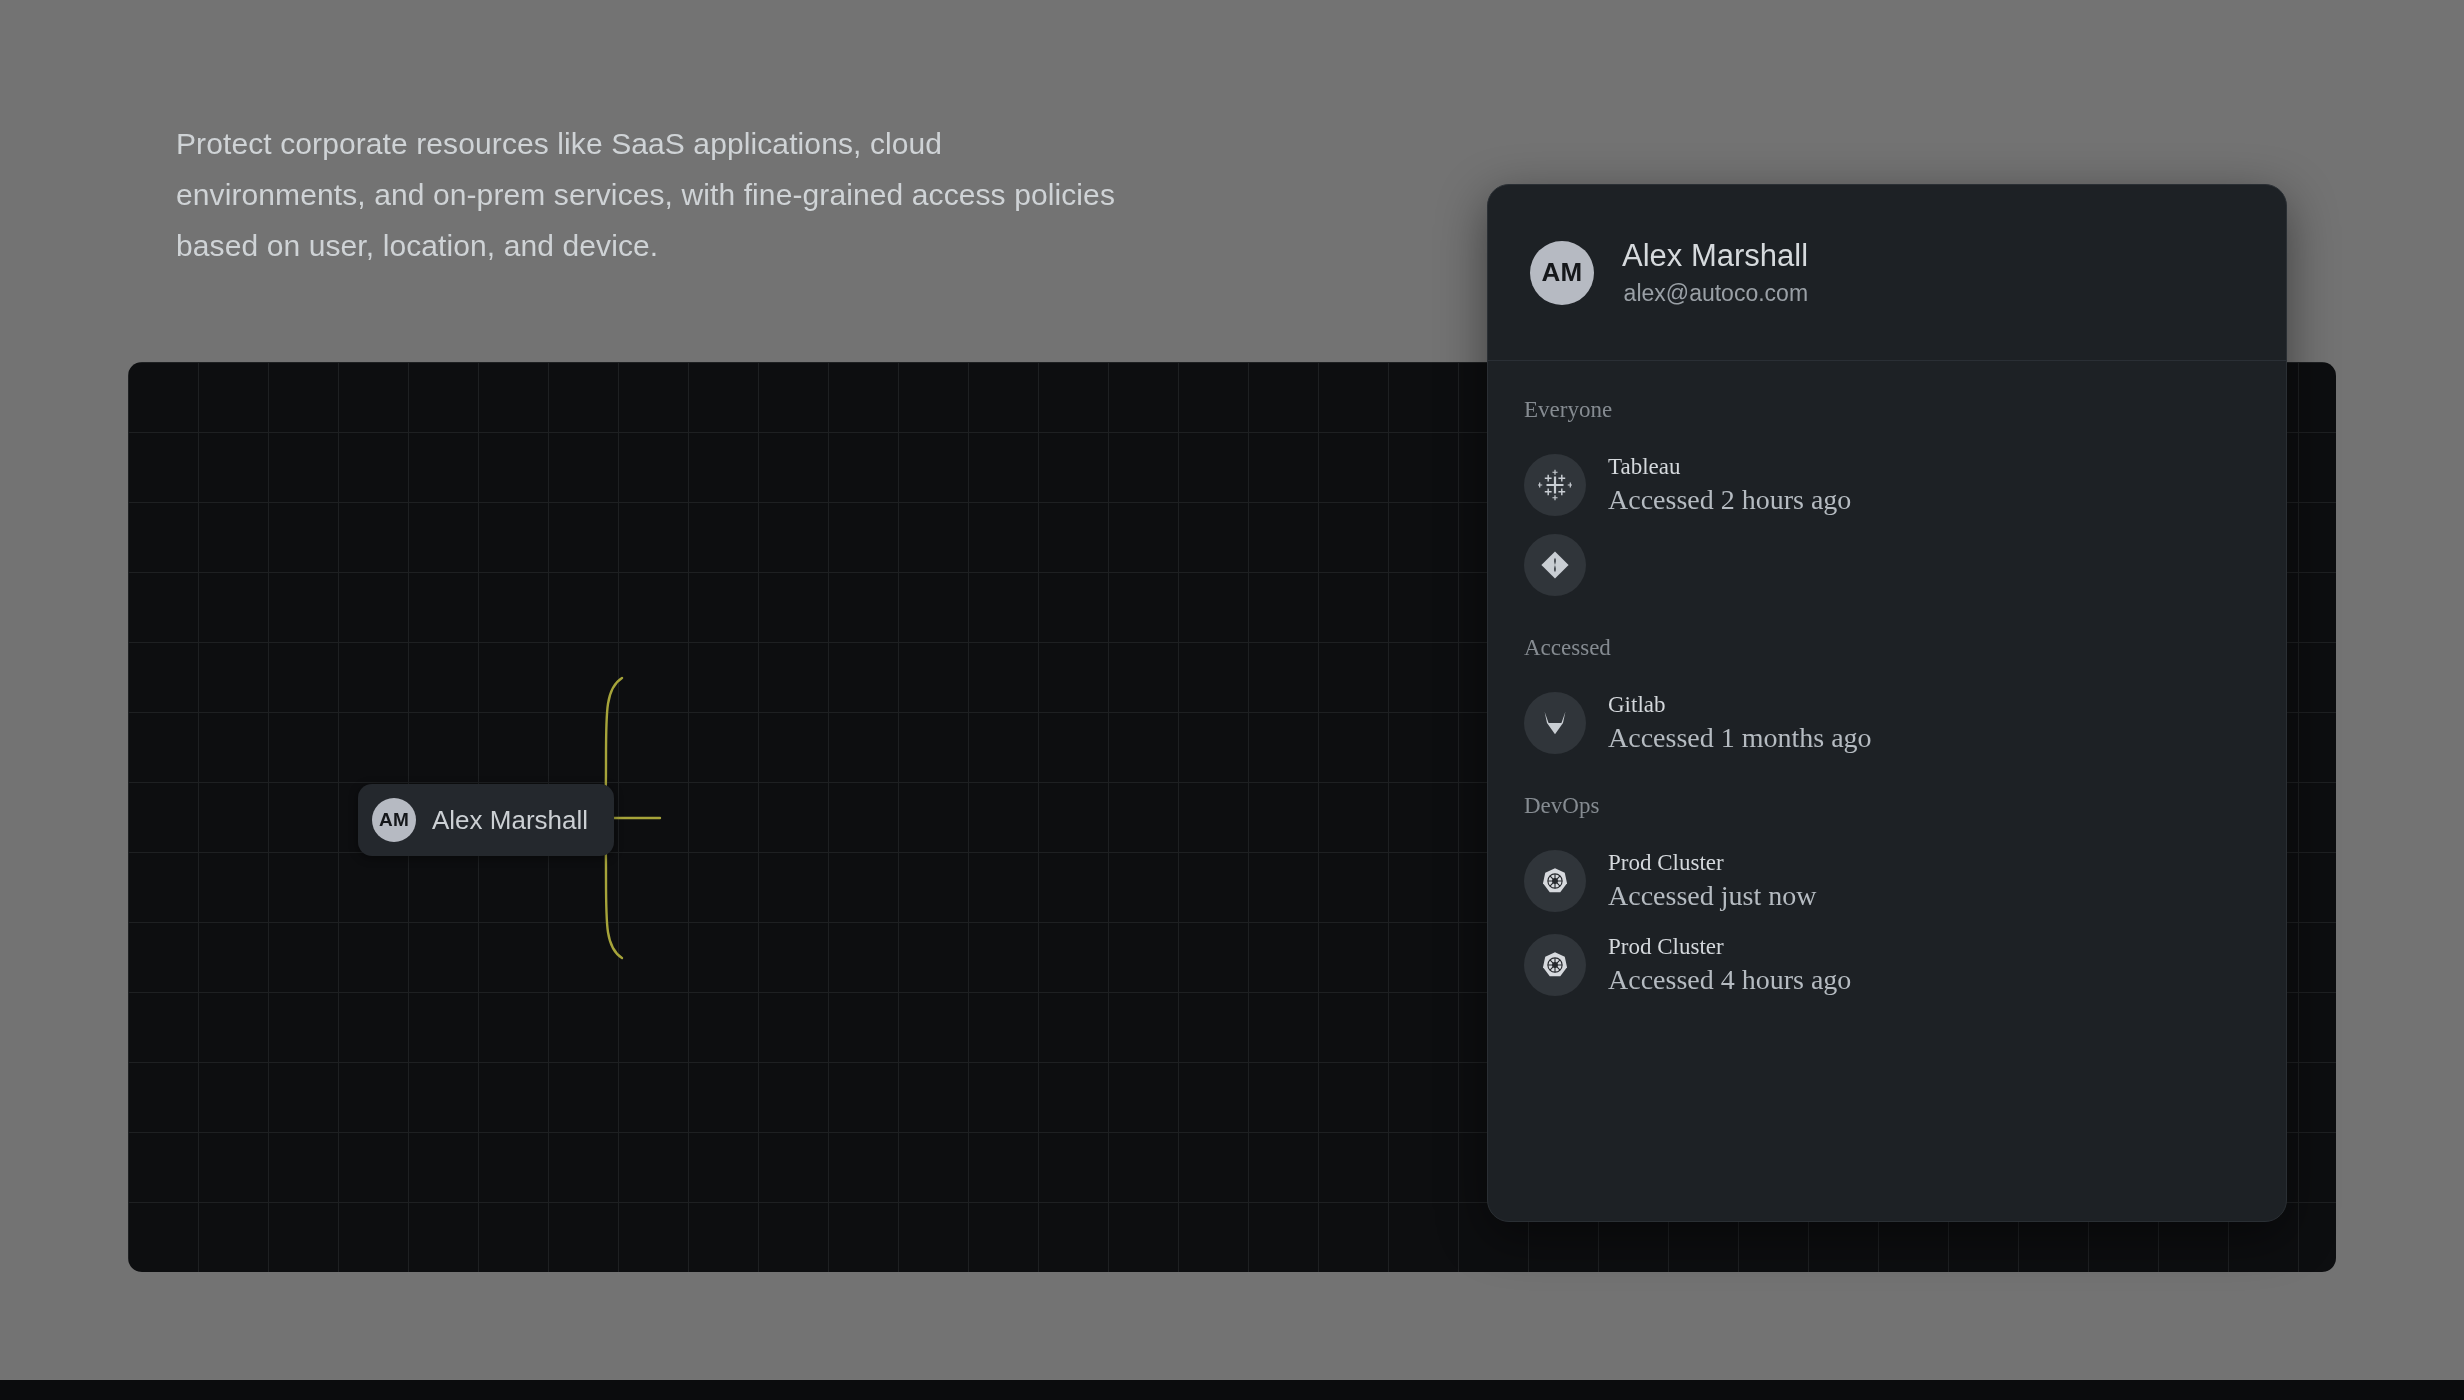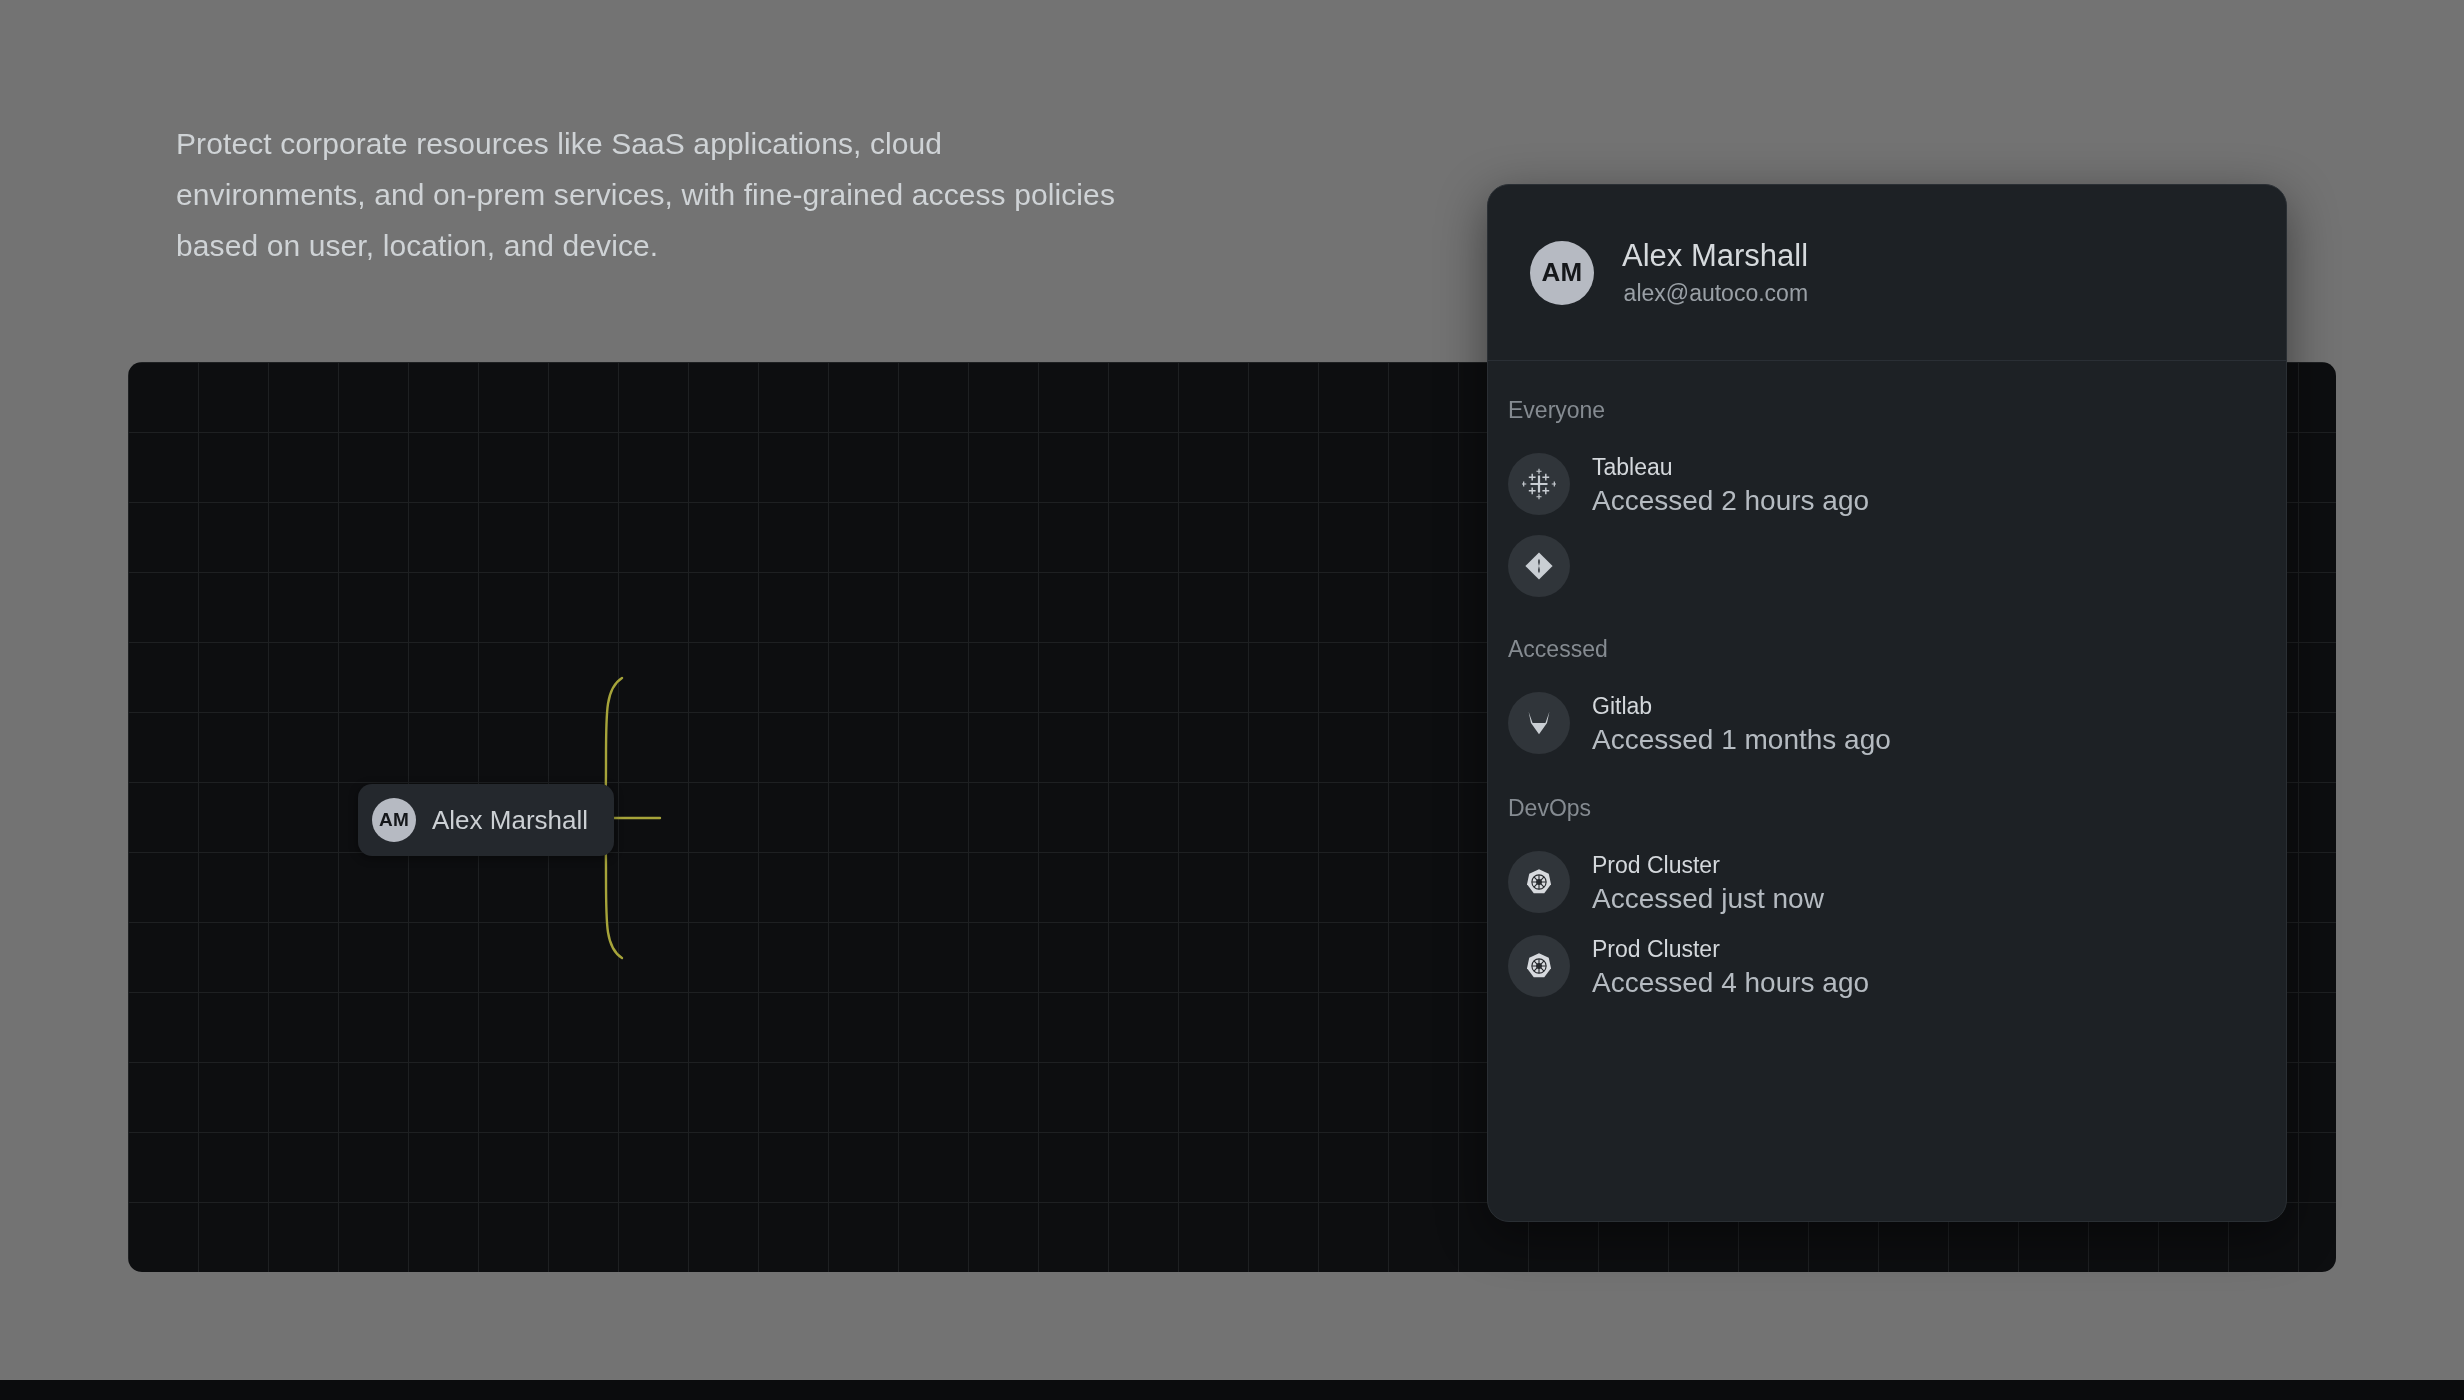--- a/index.html
+++ b/index.html
@@ -131,32 +131,32 @@
     color: #d6dadd;
     line-height: 40px;
   }
   .card-user-email {
     font-size: 23px;
     color: #9aa0a6;
     line-height: 34px;
     text-align: right;
   }
 
-  .card-body { padding: 36px 42px 0 20px; }
+  .card-body { padding: 36px 42px 0 36px; font-family: Liberation Serif, serif; }
 
   .section-label {
     font-size: 23px;
     color: #858b91;
     margin-bottom: 18px;
   }
   .section + .section { margin-top: 30px; }
 
   .res-row {
     display: flex;
-    align-items: center;
+    align-items: flex-end;
     gap: 22px;
     padding: 9px 0;
   }
   .res-icon {
     width: 62px; height: 62px;
     min-width: 62px;
     border-radius: 50%;
     background: #30353a;
     display: flex;
     align-items: center;

